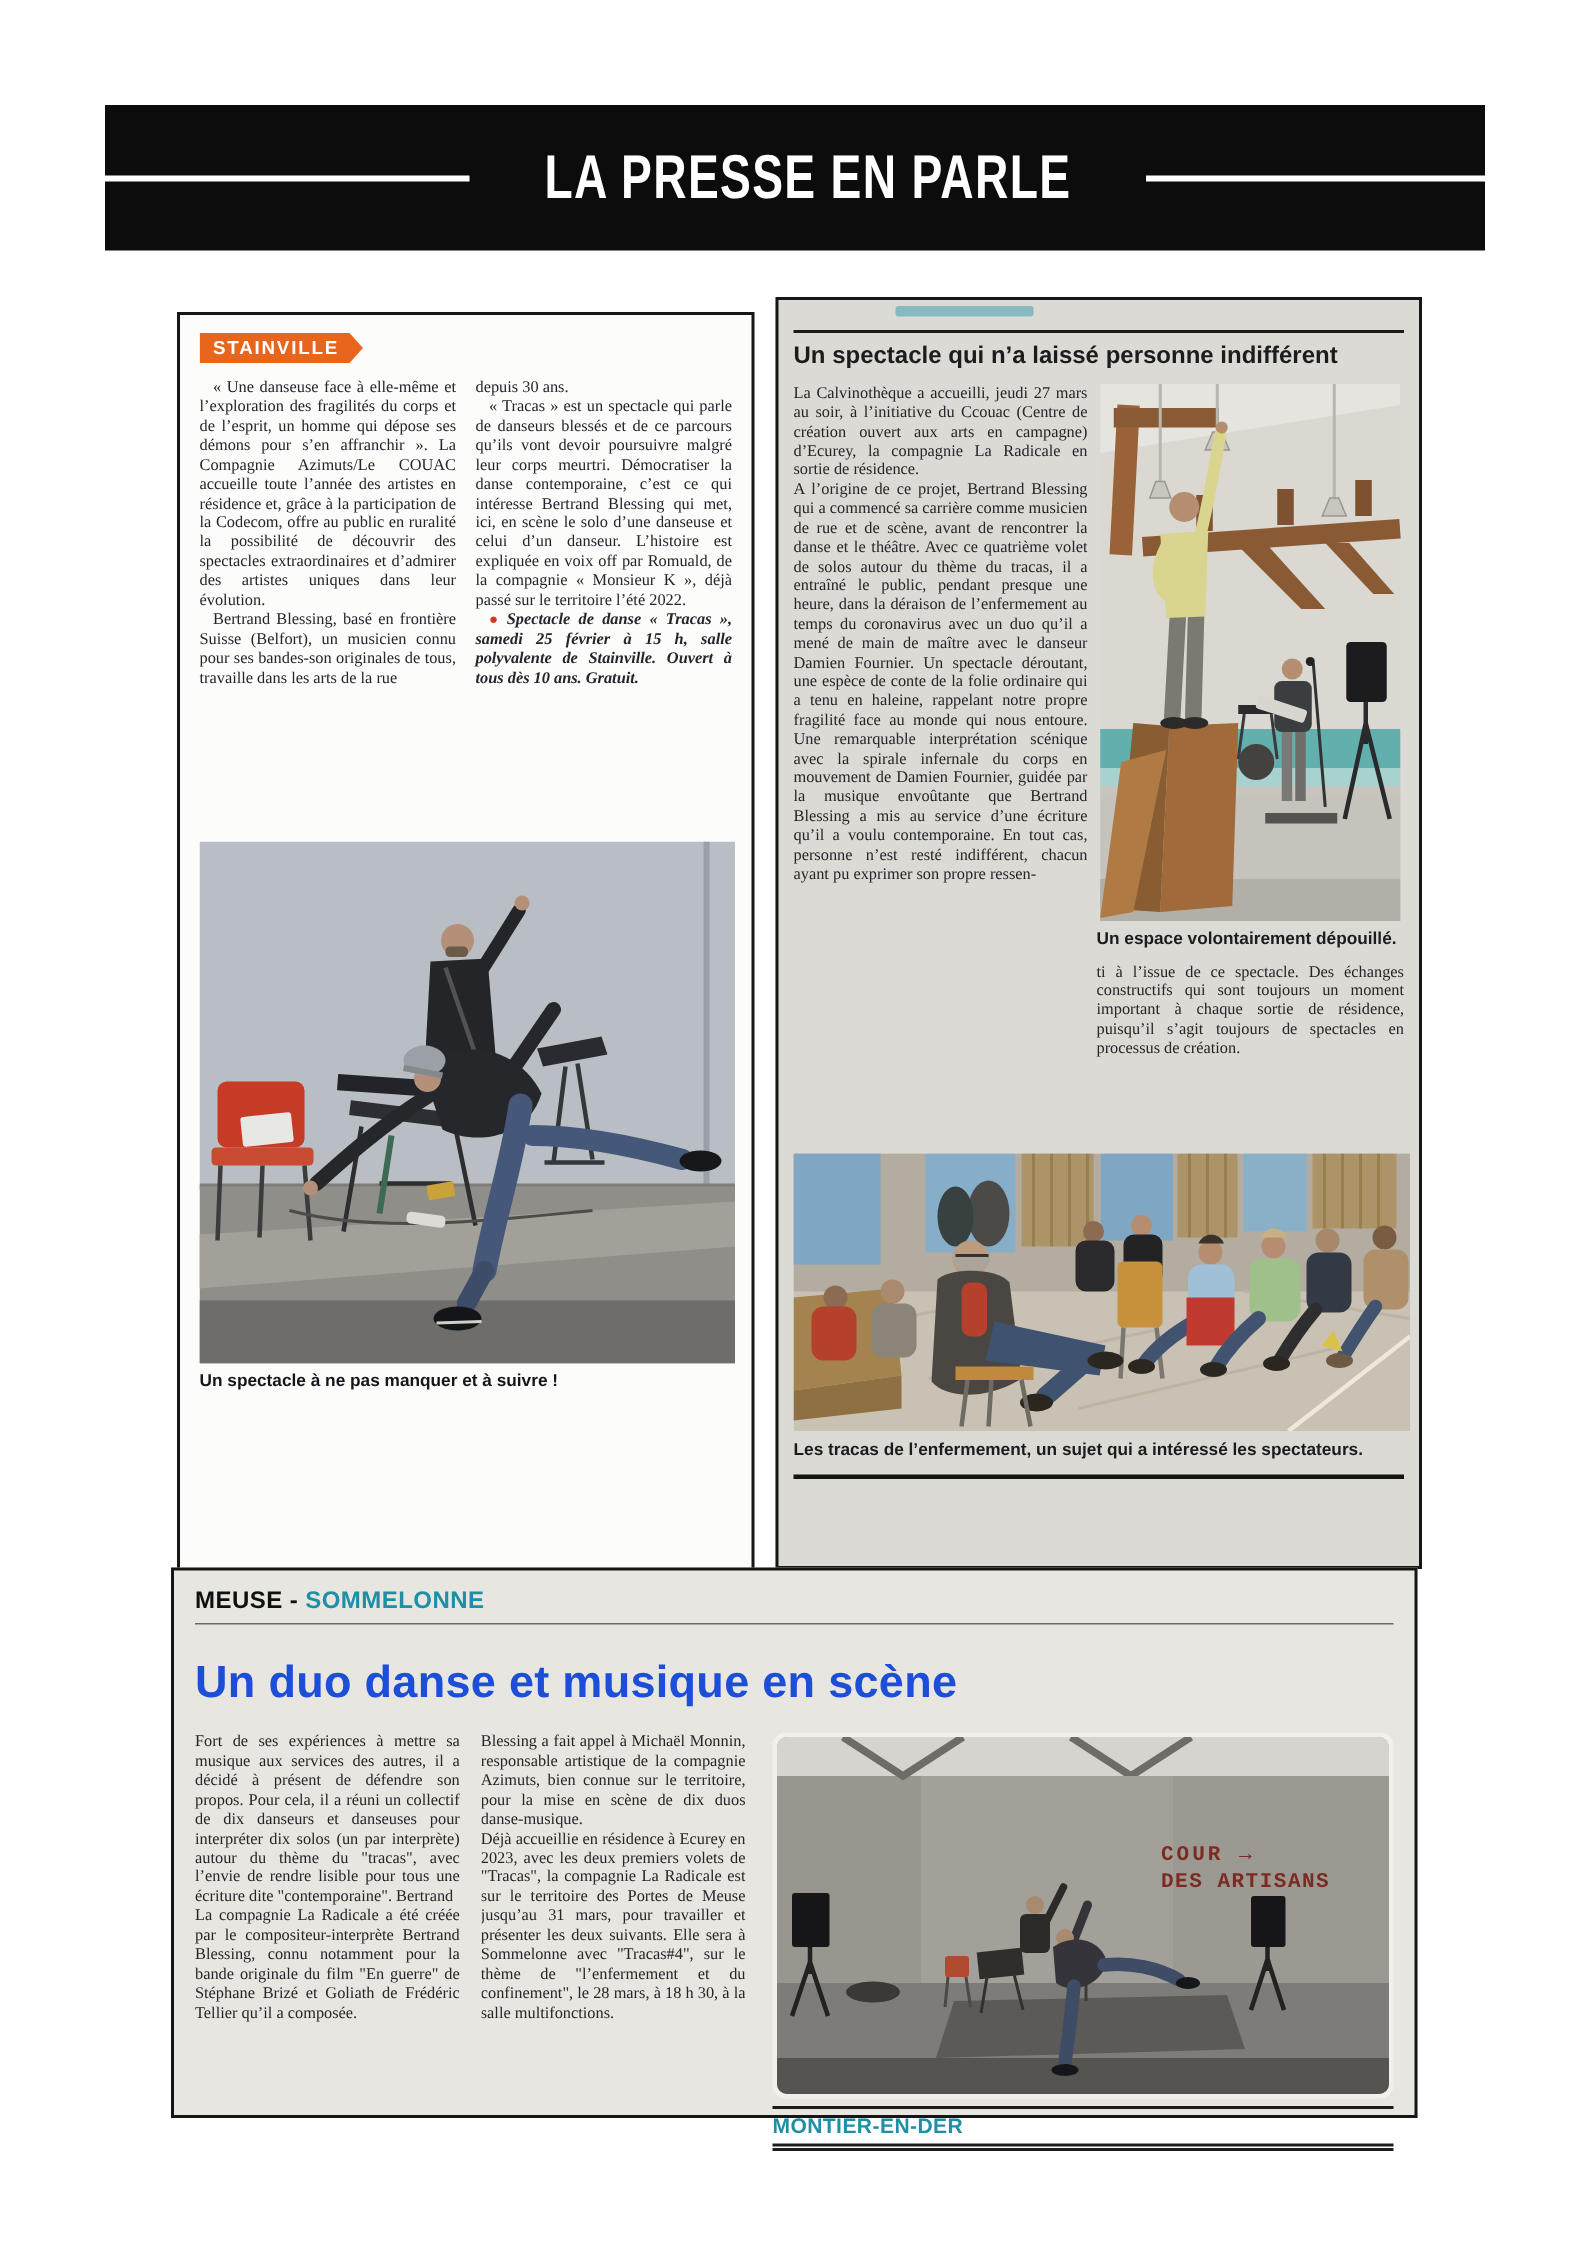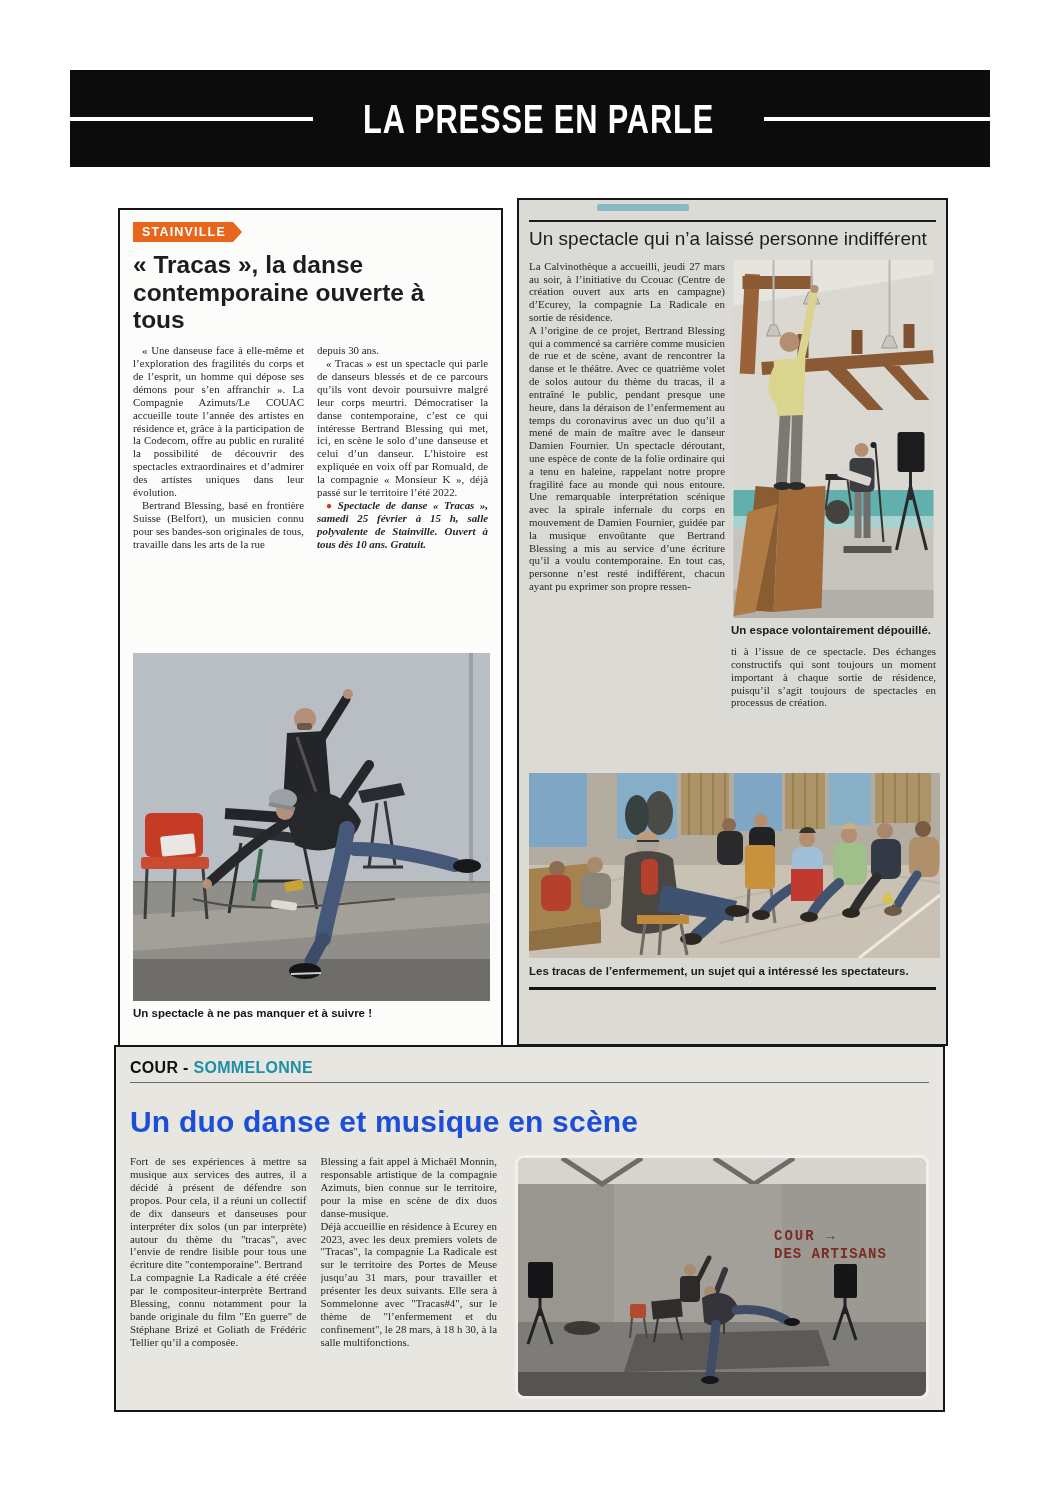--- a/index.html
+++ b/index.html
@@ -34,21 +34,21 @@
   .cols p.ind{text-indent:9px;}
   .info{font-weight:bold;font-style:italic;}
   .bullet{color:#cf3a1e;font-style:normal;font-size:10px;margin-right:3px;}
   .photo-frame{margin-top:7px;}
   .photoA{width:357px;height:348px;display:block;}
   .caption-left{font-size:11.5px;font-weight:bold;color:#15161a;margin-top:6px;}
 
   
   .smudge{position:absolute;top:4px;left:78px;width:92px;height:7px;background:#3f9fae;opacity:.55;border-radius:2px;}
   .rule-thin{height:2px;background:#1b1b1b;margin:12px 0 6px 0;}
-  .headline-right{font-size:19px;line-height:1.2;font-weight:normal;color:#1c1c1e;width:400px;}
+  .headline-right{font-size:16px;line-height:1.2;font-weight:bold;color:#1c1c1e;width:400px;}
   .right-row{display:flex;gap:6px;margin-top:9px;}
   .right-col-text{width:198px;font-size:10.9px;line-height:1.175;text-align:justify;color:#26262a;height:505px;overflow:hidden;}
   .right-col-text p{margin:0;}
   .right-col-photo{width:205px;}
   .photoB{width:205px;height:358px;display:block;}
   .cap-b{font-size:11.5px;font-weight:bold;line-height:1.25;color:#1b1c20;margin:5px 0 8px 0;}
   .right-col-photo .cont{font-family:"Liberation Serif",serif;font-size:10.9px;line-height:1.175;text-align:justify;color:#26262a;}
   .photoC{width:411px;height:185px;display:block;margin-top:8px;}
   .cap-c{font-size:11.5px;font-weight:bold;line-height:1.3;color:#1b1c20;margin-top:6px;width:380px;}
   .rule-bottom{height:3px;background:#141414;margin-top:8px;}
@@ -75,21 +75,20 @@
 <div class="page">
 
   <div class="banner">
     <div class="rule l"></div>
     <div class="title">LA PRESSE EN PARLE</div>
     <div class="rule r"></div>
   </div>
 
   <div class="clip clip-left">
     <div class="tag">STAINVILLE</div>
-    <div class="headline-left">« Tracas », la danse contemporaine ouverte à tous</div>
     <div class="cols serif">
       <div class="col">
         <p class="ind">« Une danseuse face à elle-même et l’exploration des fragilités du corps et de l’esprit, un homme qui dépose ses démons pour s’en affranchir ». La Compagnie Azimuts/Le COUAC accueille toute l’année des artistes en résidence et, grâce à la participation de la Codecom, offre au public en ruralité la possibilité de découvrir des spectacles extraordinaires et d’admirer des artistes uniques dans leur évolution.</p>
         <p class="ind">Bertrand Blessing, basé en frontière Suisse (Belfort), un musicien connu pour ses bandes-son originales de tous, travaille dans les arts de la rue</p>
       </div>
       <div class="col">
         <p>depuis 30 ans.</p>
         <p class="ind">« Tracas » est un spectacle qui parle de danseurs blessés et de ce parcours qu’ils vont devoir poursuivre malgré leur corps meurtri. Démocratiser la danse contemporaine, c’est ce qui intéresse Bertrand Blessing qui met, ici, en scène le solo d’une danseuse et celui d’un danseur. L’histoire est expliquée en voix off par Romuald, de la compagnie « Monsieur K », déjà passé sur le territoire l’été 2022.</p>
         <p class="ind info"><span class="bullet">●</span><span>Spectacle de danse « Tracas », samedi 25 février à 15 h, salle polyvalente de Stainville. Ouvert à tous dès 10 ans. Gratuit.</span></p>
       </div>
@@ -287,21 +286,21 @@
       </g>
       <line x1="330" y1="185" x2="411" y2="122" stroke="#efe9da" stroke-width="3"></line>
       <polygon points="352,128 360,118 366,132" fill="#d8c24a"></polygon>
     </svg>
     <div class="cap-c">Les tracas de l’enfermement, un sujet qui a intéressé les spectateurs.</div>
     <div class="rule-bottom"></div>
   </div>
 
   <div class="clip clip-bottom">
     <div class="kicker">
-      <span class="k1">COUR</span><span class="sep"> - </span><span class="k2">SOMMELONNE</span>
+      <span class="k1">MEUSE</span><span class="sep"> - </span><span class="k2">SOMMELONNE</span>
     </div>
     <div class="kicker-rule"></div>
     <div class="headline-duo">Un duo danse et musique en scène</div>
     <div class="duo-row">
       <div class="duo-col serif">
         <p>Fort de ses expériences à mettre sa musique aux services des autres, il a décidé à présent de défendre son propos. Pour cela, il a réuni un collectif de dix danseurs et danseuses pour interpréter dix solos (un par interprète) autour du thème du "tracas", avec l’envie de rendre lisible pour tous une écriture dite "contemporaine". Bertrand</p>
         <p>La compagnie La Radicale a été créée par le compositeur-interprète Bertrand Blessing, connu notamment pour la bande originale du film "En guerre" de Stéphane Brizé et Goliath de Frédéric Tellier qu’il a composée.</p>
       </div>
       <div class="duo-col serif">
         <p>Blessing a fait appel à Michaël Monnin, responsable artistique de la compagnie Azimuts, bien connue sur le territoire, pour la mise en scène de dix duos danse-musique.</p>
@@ -344,17 +343,20 @@
               <path d="M196 140 L207 112" stroke="#35343a" stroke-width="6" stroke-linecap="round"></path>
               <circle cx="192" cy="134" r="6" fill="#a88a6e"></circle>
               <path d="M184 140 C200 130 216 136 220 150 C216 166 196 172 186 164 Z" fill="#35343a"></path>
               <path d="M218 152 C236 150 254 154 268 162" stroke="#3e4c66" stroke-width="9" stroke-linecap="round" fill="none"></path>
               <ellipse cx="274" cy="164" rx="8" ry="4" fill="#15161a"></ellipse>
               <path d="M198 166 C196 186 194 204 192 216" stroke="#3e4c66" stroke-width="9" stroke-linecap="round" fill="none"></path>
               <ellipse cx="192" cy="222" rx="9" ry="4" fill="#15161a"></ellipse>
             </g>
           </svg>
         </div>
+        <div class="duo-footer">
+          <span class="label">MONTIER-EN-DER</span>
+        </div>
       </div>
     </div>
   </div>
 
 </div>
 
 </body></html>

